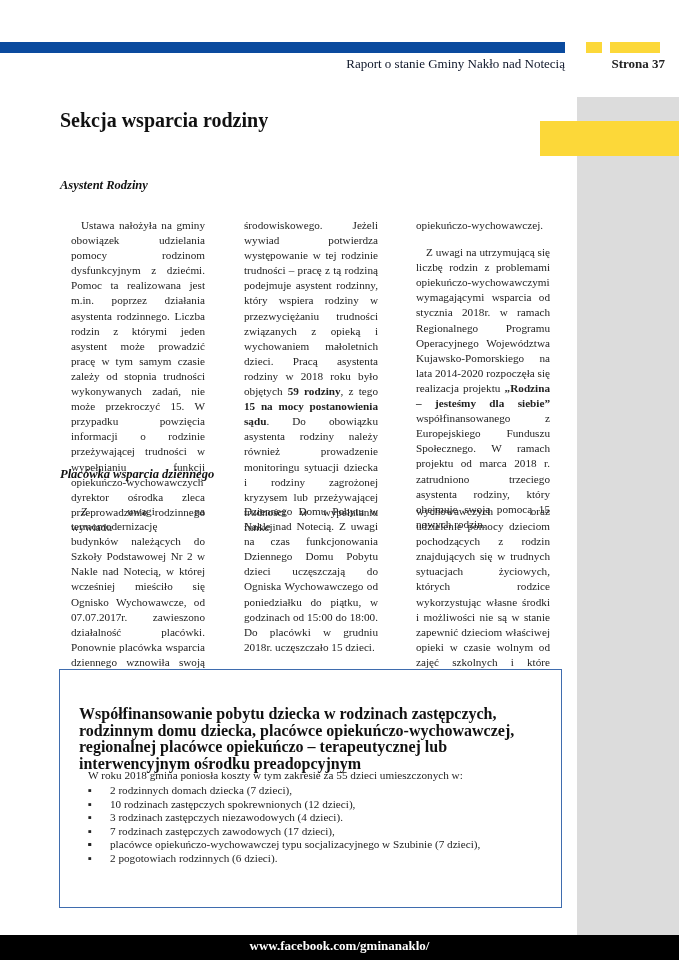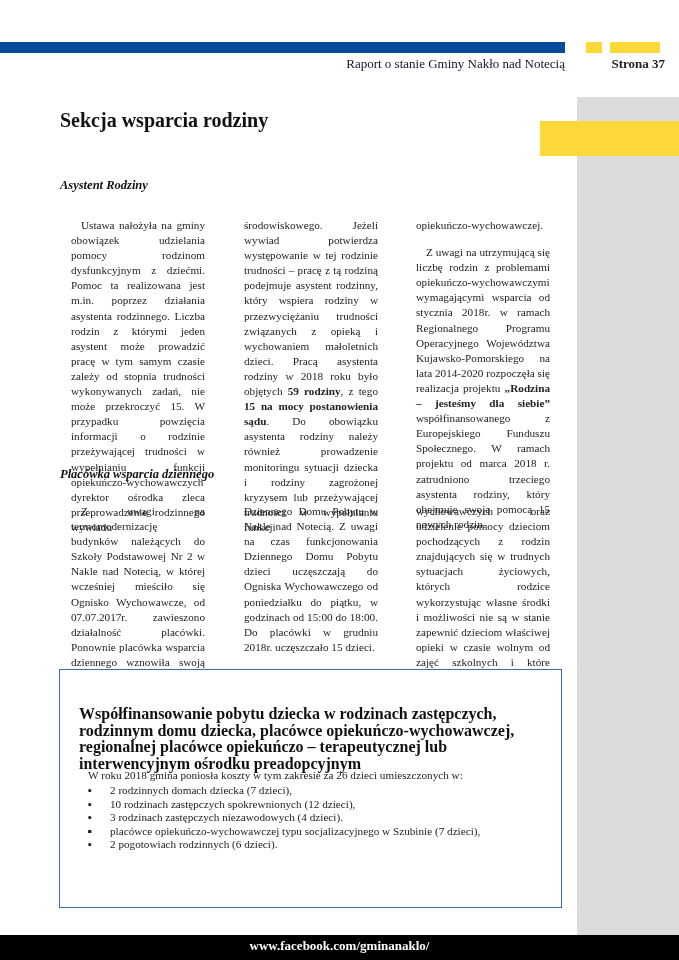--- a/index.html
+++ b/index.html
@@ -72,26 +72,26 @@
   <p class="noindent">Dziennego Domu Pobytu w Nakle nad Notecią. Z uwagi na czas funkcjonowania Dziennego Domu Pobytu dzieci uczęszczają do Ogniska Wychowawczego od poniedziałku do piątku, w godzinach od 15:00 do 18:00. Do placówki w grudniu 2018r. uczęszczało 15 dzieci.</p>
   <p>Celem Ogniska Wychowawczego jest wspieranie rodzin w sprawowaniu jej podstawowych funkcji</p>
 </div>
 
 <div class="col" style="left:404px; top:492px; width:158px;">
   <p class="noindent">wychowawczych oraz udzielenie pomocy dzieciom pochodzących z rodzin znajdujących się w trudnych sytuacjach życiowych, których rodzice wykorzystując własne środki i możliwości nie są w stanie zapewnić dzieciom właściwej opieki w czasie wolnym od zajęć szkolnych i które wychowują się w warunkach niekorzystnych dla ich prawidłowego rozwoju.</p>
 </div>
 
 <div class="box">
   <h3 class="box-title">Współfinansowanie pobytu dziecka w rodzinach zastępczych, rodzinnym domu dziecka, placówce opiekuńczo-wychowawczej, regionalnej placówce opiekuńczo – terapeutycznej lub interwencyjnym ośrodku preadopcyjnym</h3>
-  <p class="box-intro">W roku 2018 gmina poniosła koszty w tym zakresie za 26 dzieci umieszczonych w:</p>
+  <p class="box-intro">W roku 2018 gmina poniosła koszty w tym zakresie za 55 dzieci umieszczonych w:</p>
   <ul class="box-list">
     <li><span class="bullet">▪</span><span>2 rodzinnych domach dziecka (7 dzieci),</span></li>
     <li><span class="bullet">▪</span><span>10 rodzinach zastępczych spokrewnionych (12 dzieci),</span></li>
     <li><span class="bullet">▪</span><span>3 rodzinach zastępczych niezawodowych (4 dzieci).</span></li>
-    <li><span class="bullet">▪</span></li>
+    <li><span class="bullet">▪</span><span>7 rodzinach zastępczych zawodowych (17 dzieci),</span></li>
     <li><span class="bullet">▪</span></li>
     <li><span class="bullet">▪</span><span>placówce opiekuńczo-wychowawczej typu socjalizacyjnego w Szubinie (7 dzieci),</span></li>
     <li><span class="bullet">▪</span><span>2 pogotowiach rodzinnych (6 dzieci).</span></li>
   </ul>
 </div>
 
 <div class="footer">
   <a class="footer-link">www.facebook.com/gminanaklo/</a>
 </div>
 

